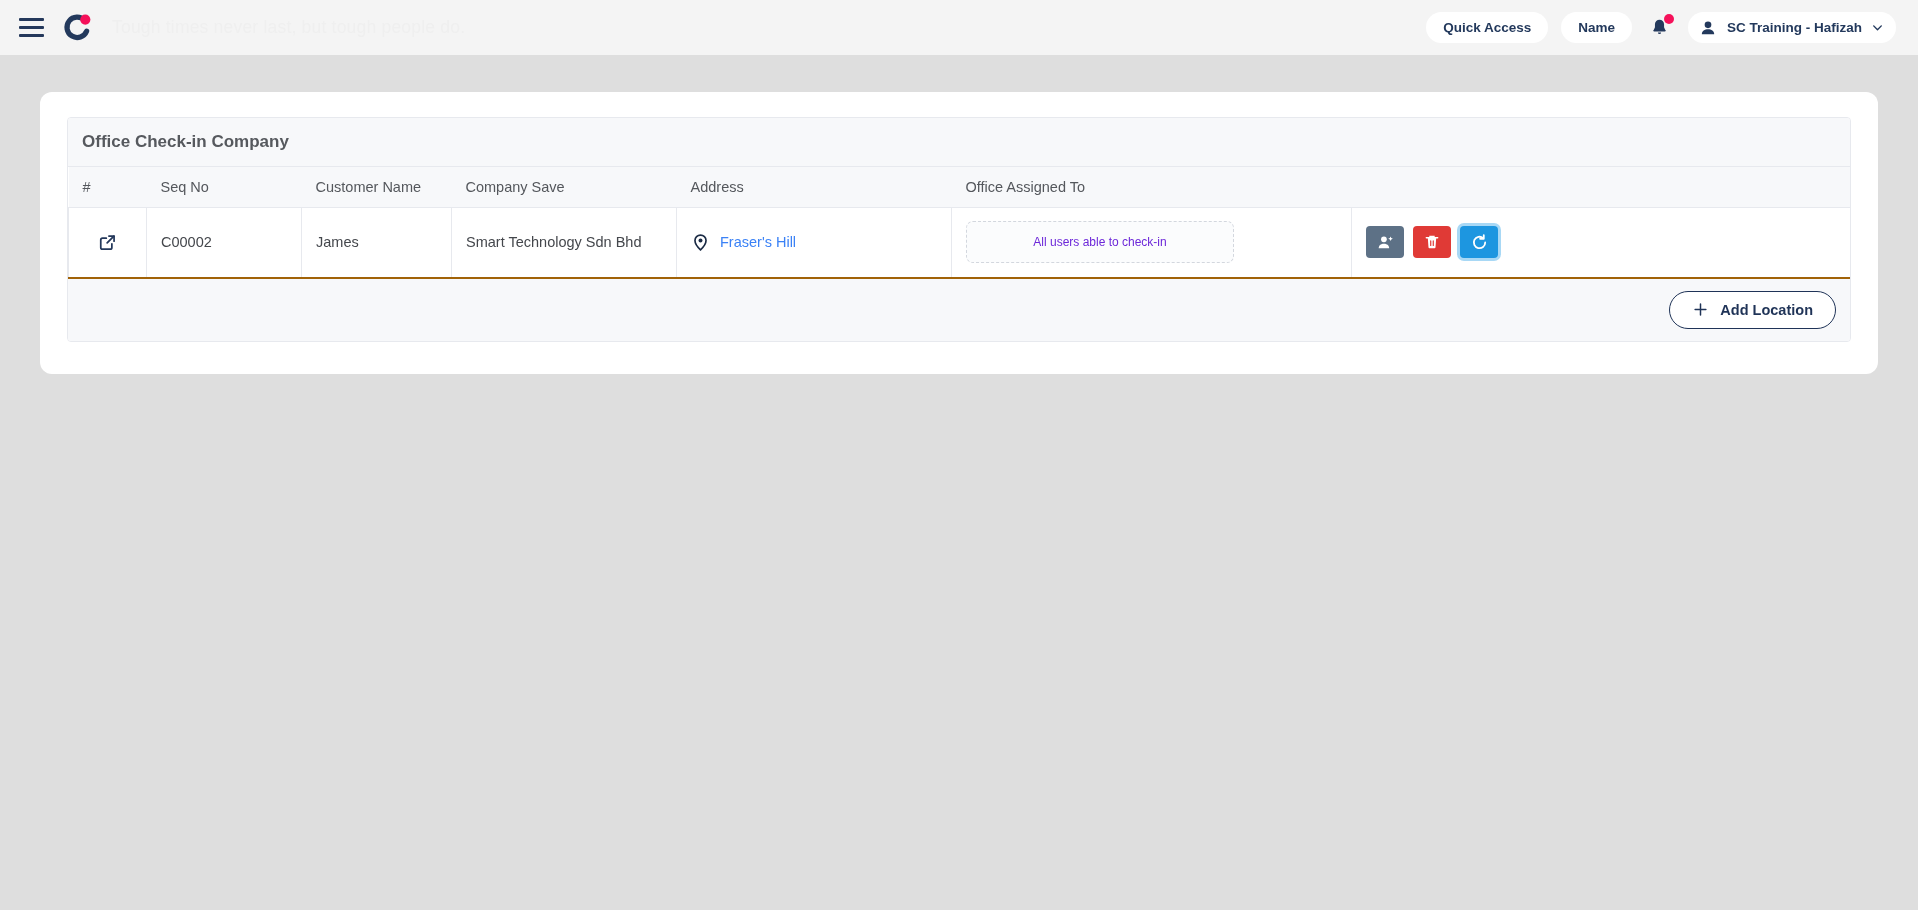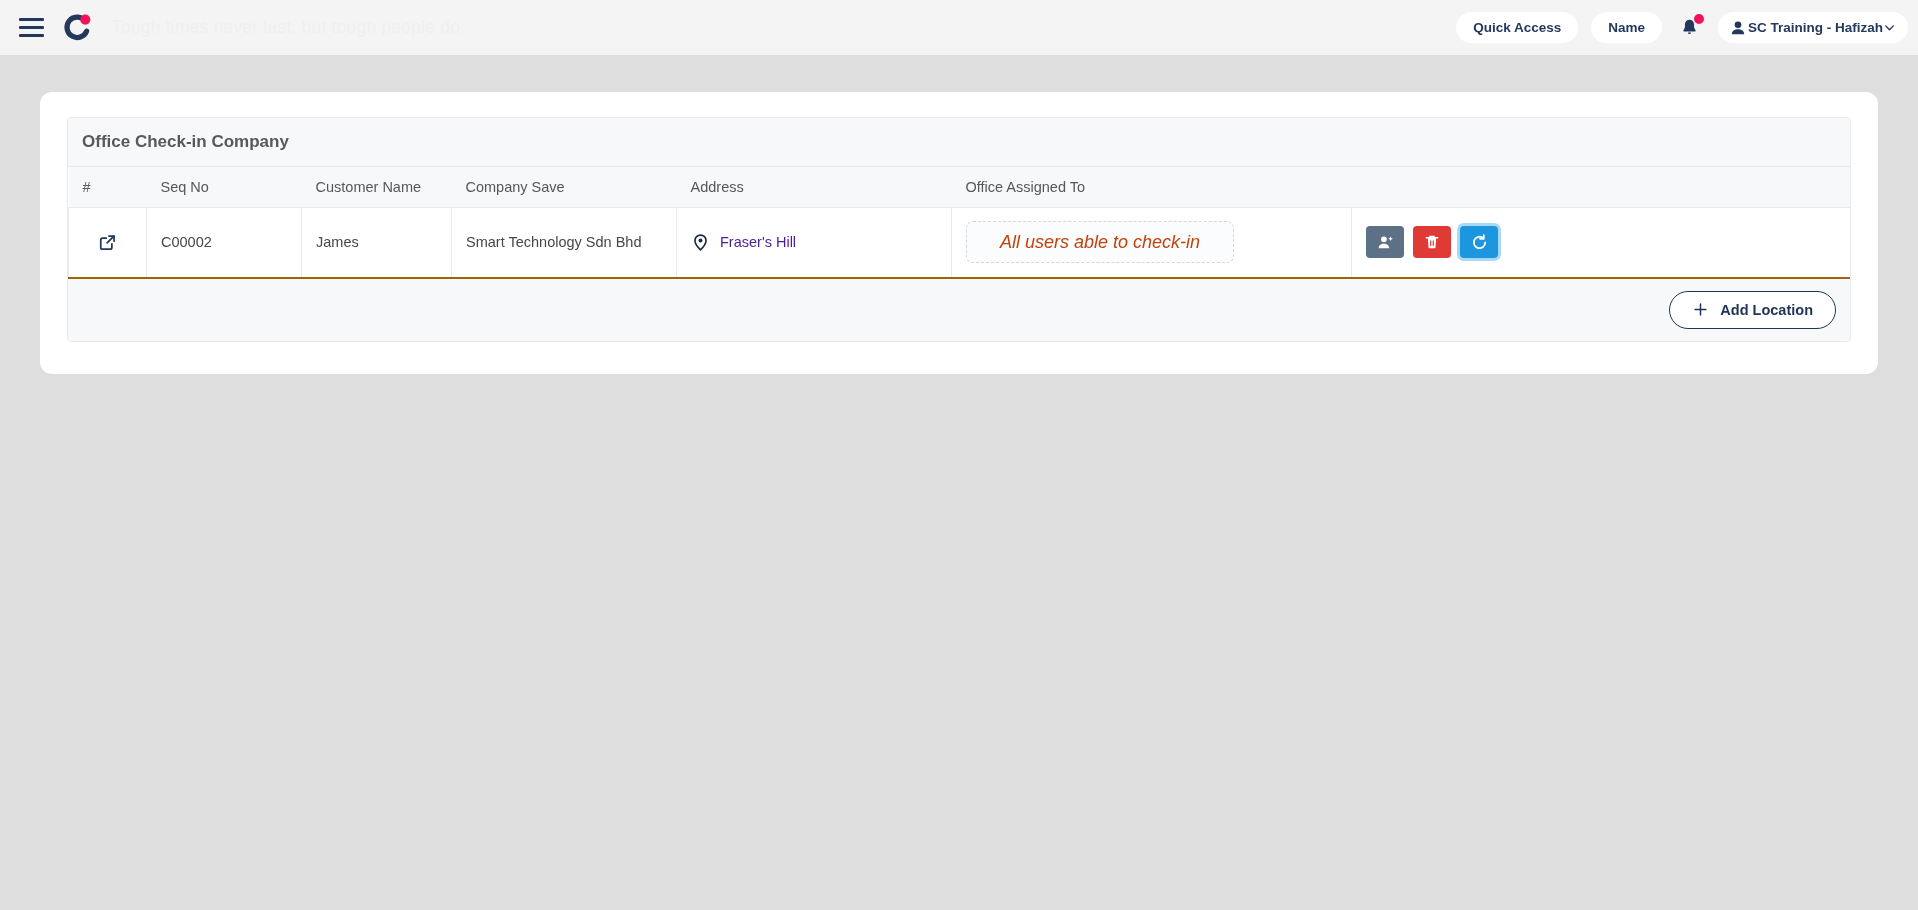--- a/index.html
+++ b/index.html
@@ -10,21 +10,21 @@
     overflow: hidden;
   }
 
   
   .topbar {
     position: relative;
     height: 55px;
     background: #f4f4f4;
     display: flex;
     align-items: center;
-    padding: 0 10px 0 14px;
+    padding: 0 22px 0 14px;
   }
   .hamburger {
     width: 34px; height: 34px;
     display: flex; flex-direction: column;
     justify-content: center; align-items: center; gap: 5px;
     cursor: pointer;
     margin-right: 12px;
   }
   .hamburger span {
     display: block;
@@ -77,20 +77,21 @@
     border-radius: 50%;
     background: #f5115a;
   }
   .user-pill {
     background: #ffffff;
     border-radius: 30px;
     height: 31px;
     padding: 0 12px 0 10px;
     display: flex;
     align-items: center;
+    gap: 9px;
     cursor: pointer;
   }
   .user-pill .uname {
     font-size: 13.5px;
     color: #23395c;
     font-weight: 600;
     white-space: nowrap;
   }
 
   
@@ -143,37 +144,36 @@
     height: 70px;
     vertical-align: middle;
     background: #fff;
   }
   table.grid tbody td.first { border-left: 1px solid #e7e9ee; text-align: center; }
   table.grid tbody td.last { border-right: none; }
 
   .extlink-cell { display: flex; align-items: center; justify-content: center; cursor: pointer; }
   .addr-cell { display: flex; align-items: center; gap: 10px; }
   .addr-link {
-    color: #4c1d95;
+    color: #3b82f6;
     font-size: 14.5px;
     cursor: pointer;
   }
   .assign-box {
     border: 1.6px dashed #d3d7de;
     border-radius: 7px;
     height: 42px;
     display: flex;
     align-items: center;
     justify-content: center;
-    color: #c2410c;
-    font-size: 18px;
+    color: #6d28d9;
+    font-size: 12px;
     background: #fbfcfd;
     cursor: pointer;
     max-width: 268px;
-    font-style: italic;
   }
   .actions {
     display: flex;
     align-items: center;
     gap: 9px;
     justify-content: flex-start;
   }
   .act-btn {
     width: 38px; height: 32px;
     border-radius: 4px;

